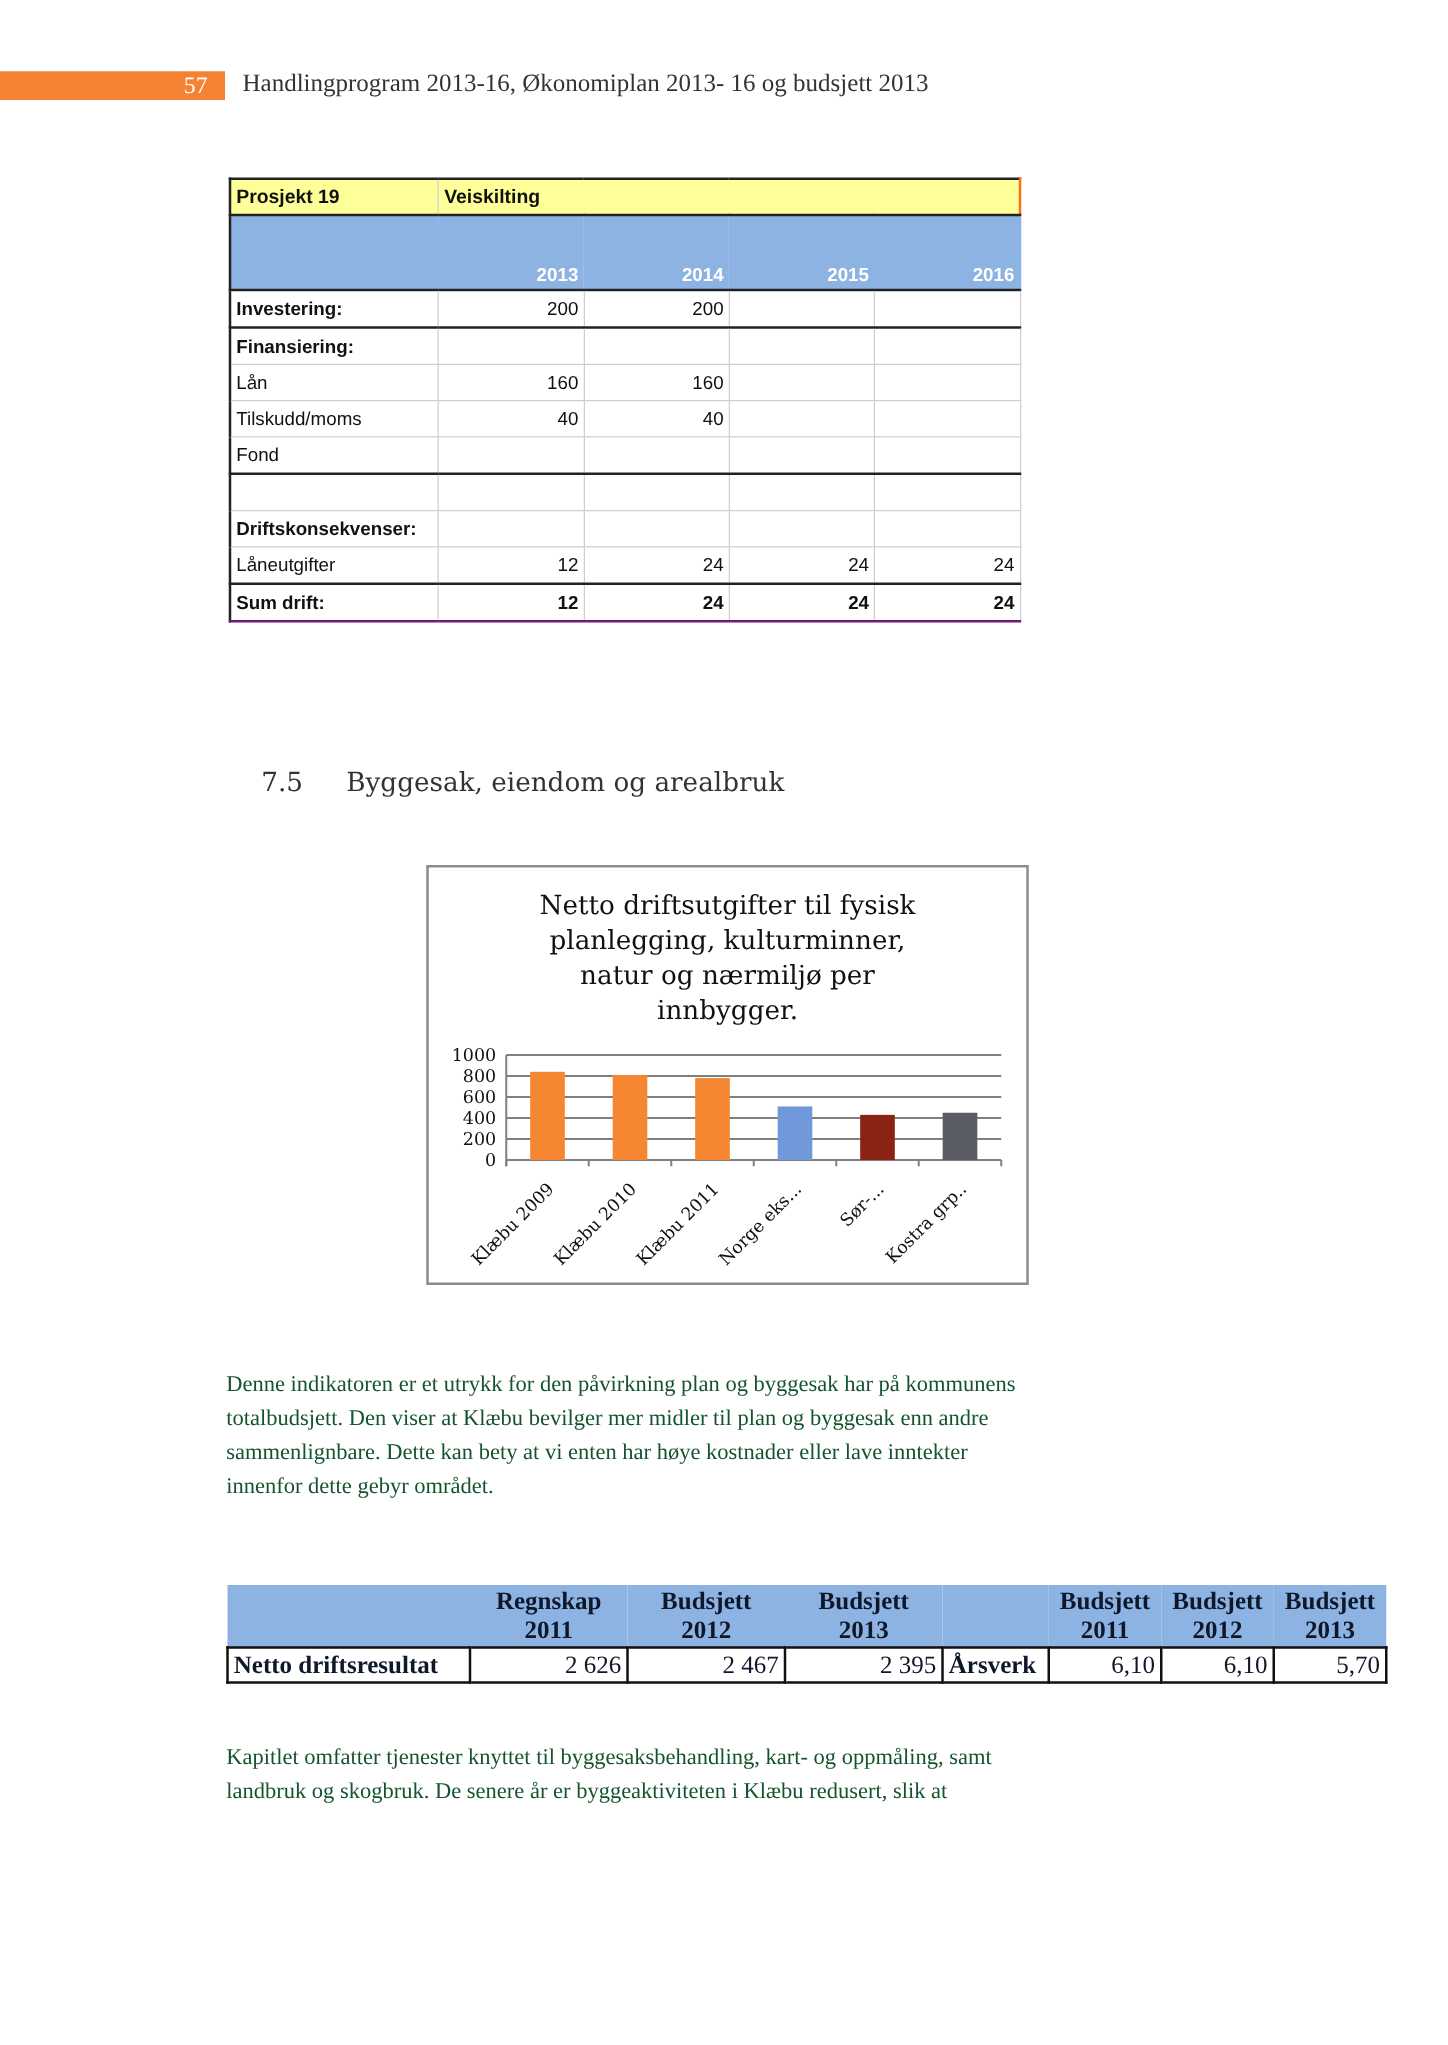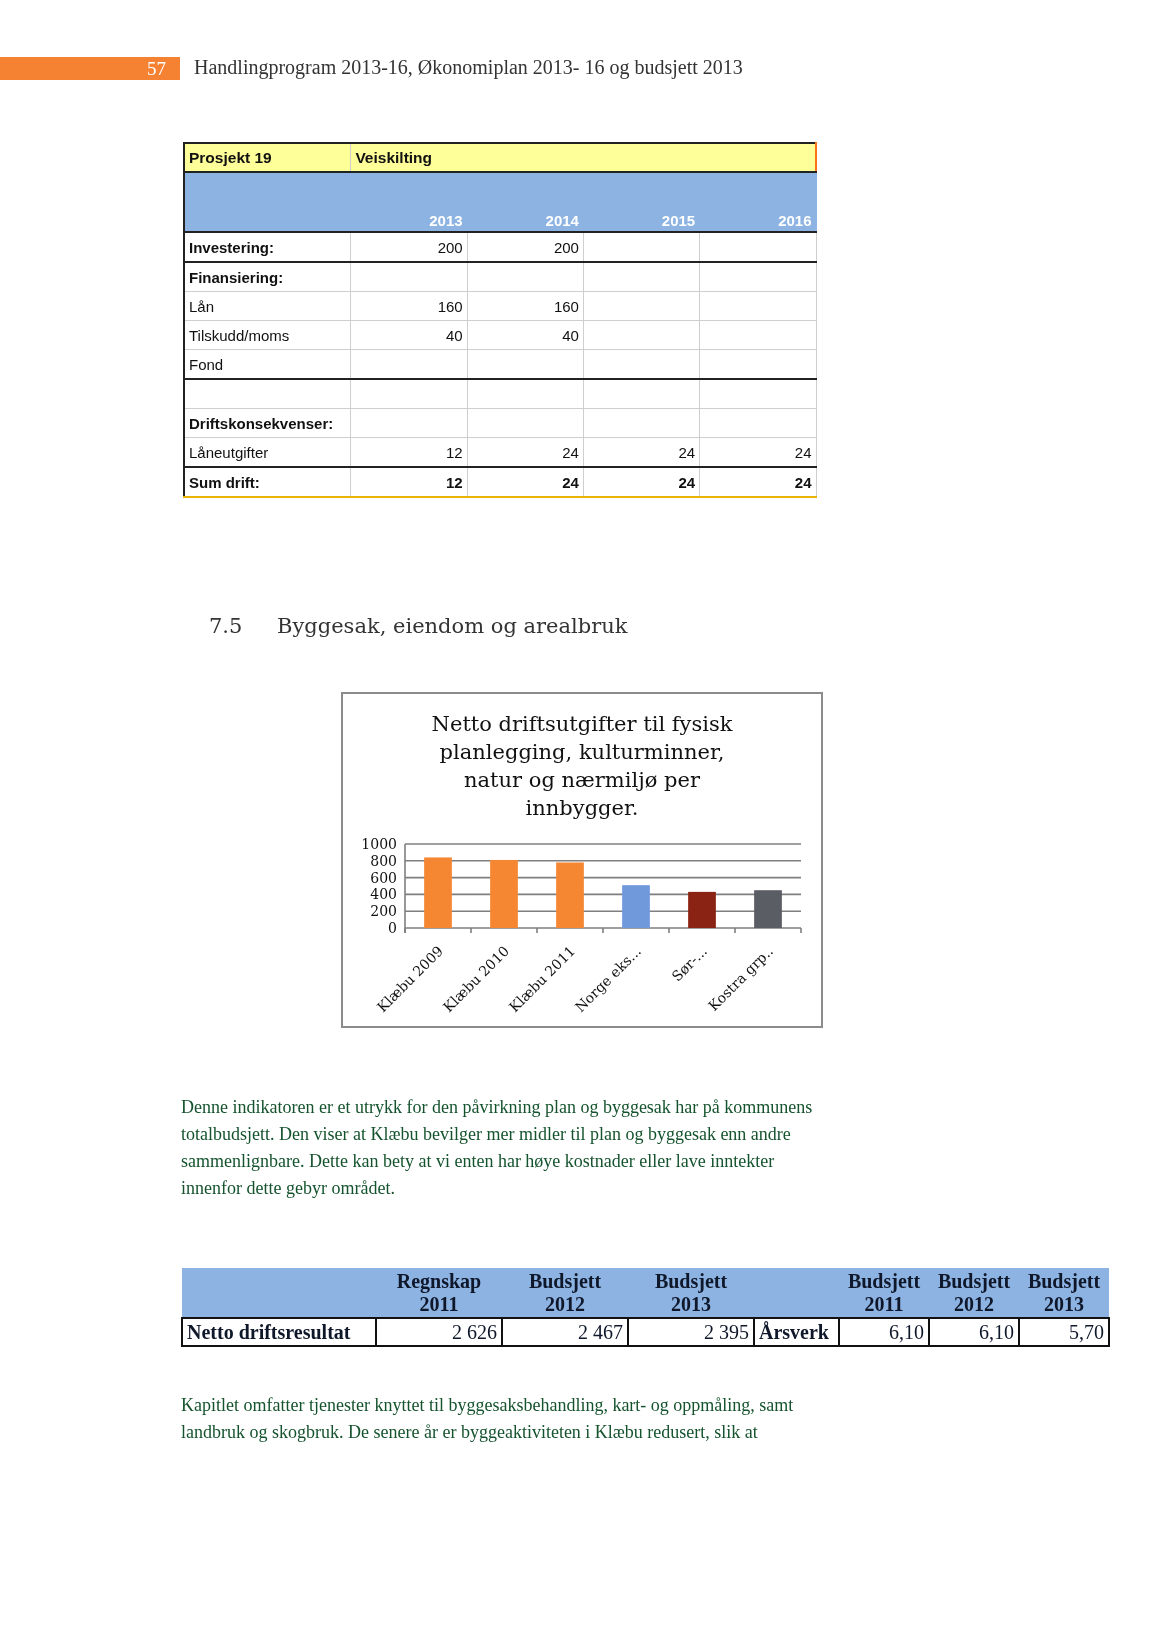--- a/index.html
+++ b/index.html
@@ -13,21 +13,21 @@
   .ptable td { border:1px solid #cfcfcf; height:28px; padding:0 4px; }
   .ptable .title-row td { background:#ffff99; font-weight:bold; border-top:2px solid #222; border-bottom:2px solid #222; height:27px; font-size:15.5px; }
   .ptable .title-row td:first-child { border-left:2px solid #222; }
   .ptable .title-row td:last-child { border-right:2px solid #f97316; }
   .ptable .year-row td { background:#8db3e2; color:#fff; font-weight:bold; text-align:right; vertical-align:bottom; height:56px; padding-bottom:2px; border-color:#8db3e2; border-bottom:2px solid #222; }
   .ptable .year-row td:first-child { border-left:2px solid #222; }
   .ptable td.lbl { width:157px; border-left:2px solid #222; }
   .ptable td.num { text-align:right; width:107px; }
   .ptable tr.bold td { font-weight:bold; }
   .ptable tr.thick-bottom td { border-bottom:2px solid #222; }
-  .ptable tr.end td { border-bottom:2px solid #eab308;margin-left:21px; }
+  .ptable tr.end td { border-bottom:2px solid #701a75;margin-left:21px; }
   .ptable .c1 { width:157px; } .ptable .c2,.ptable .c3,.ptable .c4,.ptable .c5 { width:107px; }
 
   .section { position:absolute; left:181px; top:614px; font-family:"DejaVu Serif", serif; font-size:21px; color:#333; white-space:nowrap; }
   .section .num { display:inline-block; width:68px;margin-left:28px; }
 
   
   .chartbox { position:absolute; left:341px; top:692px; width:478px; height:332px; border:2px solid #8c8c8c; background:#fff; }
   .chart-title { position:absolute; left:0; top:16px; width:100%; text-align:center; font-family:"DejaVu Serif", serif; font-weight:normal; font-size:21px; line-height:28px; color:#111; }
   .chart-title div { white-space:nowrap; }
   svg.chart { position:absolute; left:0; top:0; }

